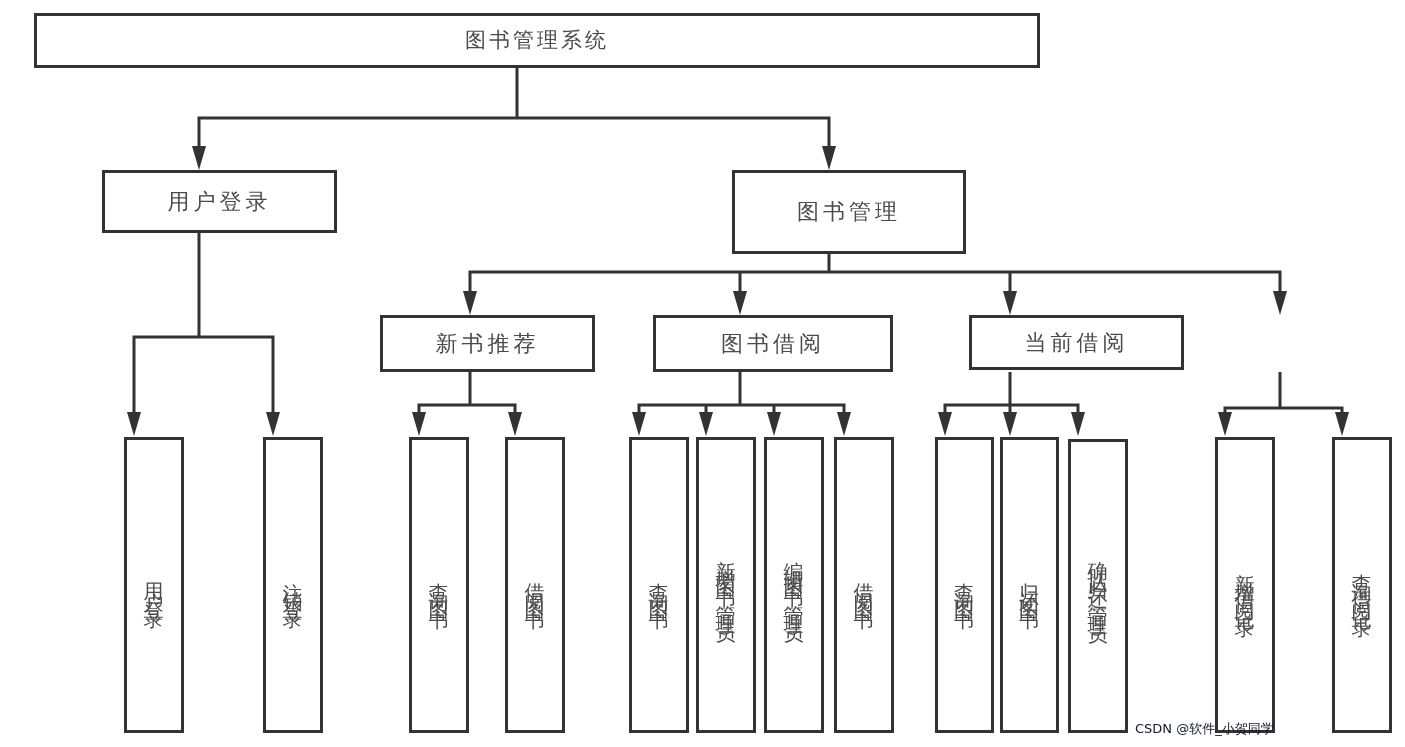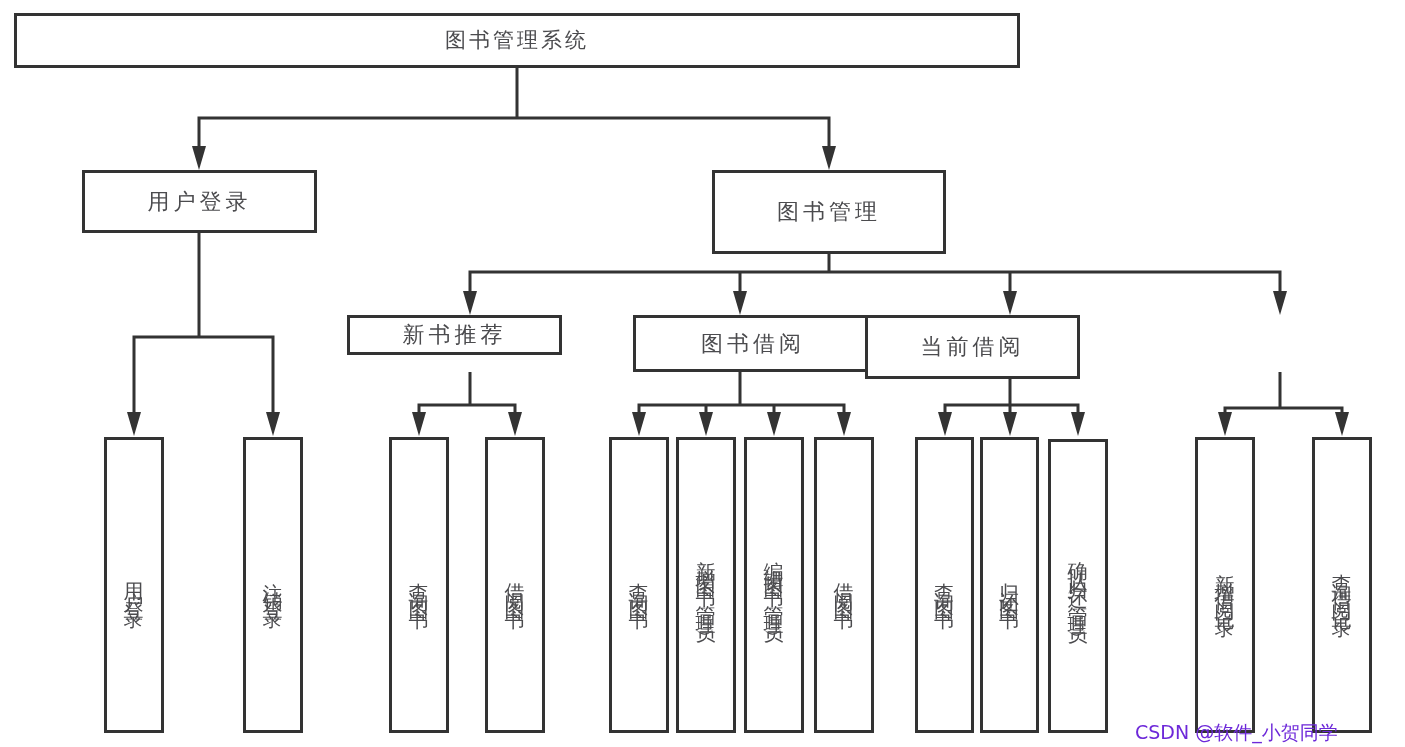--- a/index.html
+++ b/index.html
@@ -24,20 +24,21 @@
   }
   .box {
     position: absolute;
     box-sizing: border-box;
     border: 3px solid #333333;
     background: #ffffff;
     display: flex;
     align-items: center;
     justify-content: center;
     color: #4b4b4e;
+    margin-left: 20px;
   }
   .box.h span {
     font-size: 22px;
     letter-spacing: 4px;
     line-height: 1;
     white-space: nowrap;
   }
   .box.root span {
     font-size: 21px;
     letter-spacing: 3px;
@@ -46,22 +47,22 @@
     writing-mode: vertical-rl;
     text-orientation: mixed;
     font-size: 20px;
     letter-spacing: 9px;
     line-height: 1;
   }
   .watermark {
     position: absolute;
     left: 1135px;
     top: 720px;
-    font-size: 19px;
-    color: #6d28d9;
+    font-size: 13px;
+    color: #0f172a;
     white-space: nowrap;
     letter-spacing: 0px;
   }
 </style>
 </head>
 <body>
 
 <div class="canvas">
 
   <svg class="connectors" viewBox="0 0 1405 747" xmlns="http://www.w3.org/2000/svg">
@@ -108,27 +109,27 @@
     <span>图书管理系统</span>
   </div>
 
   <div class="box h" style="left:82px;top:170px;width:235px;height:63px">
     <span>用户登录</span>
   </div>
   <div class="box h" style="left:712px;top:170px;width:234px;height:84px">
     <span>图书管理</span>
   </div>
 
-  <div class="box h" style="left:347px;top:315px;width:215px;height:40px">
+  <div class="box h" style="left:360px;top:315px;width:215px;height:57px">
     <span>新书推荐</span>
   </div>
   <div class="box h" style="left:633px;top:315px;width:240px;height:57px">
     <span>图书借阅</span>
   </div>
-  <div class="box h" style="left:865px;top:315px;width:215px;height:64px">
+  <div class="box h" style="left:949px;top:315px;width:215px;height:55px">
     <span>当前借阅</span>
   </div>
 
   <div class="box v" style="left:104px;top:437px;width:60px;height:296px">
     <span>用户登录</span>
   </div>
   <div class="box v" style="left:243px;top:437px;width:60px;height:296px">
     <span>注销登录</span>
   </div>
 

